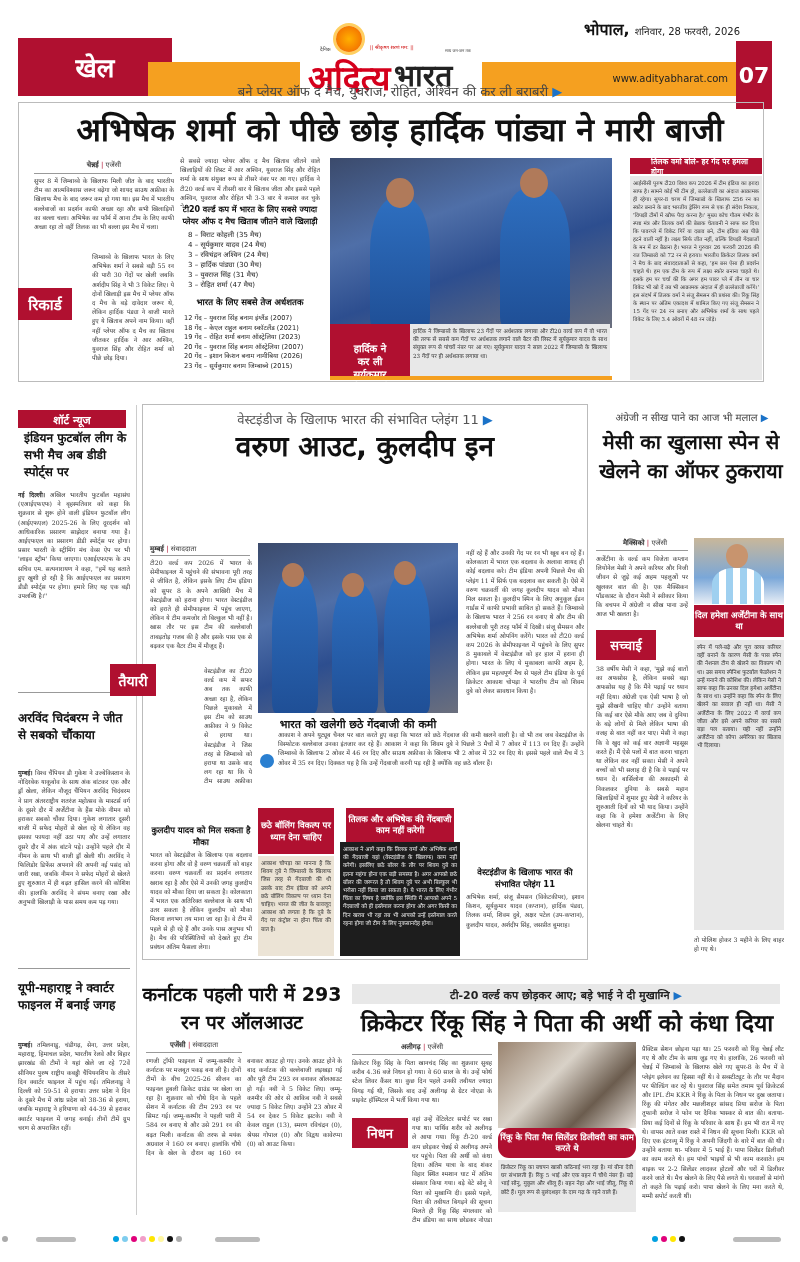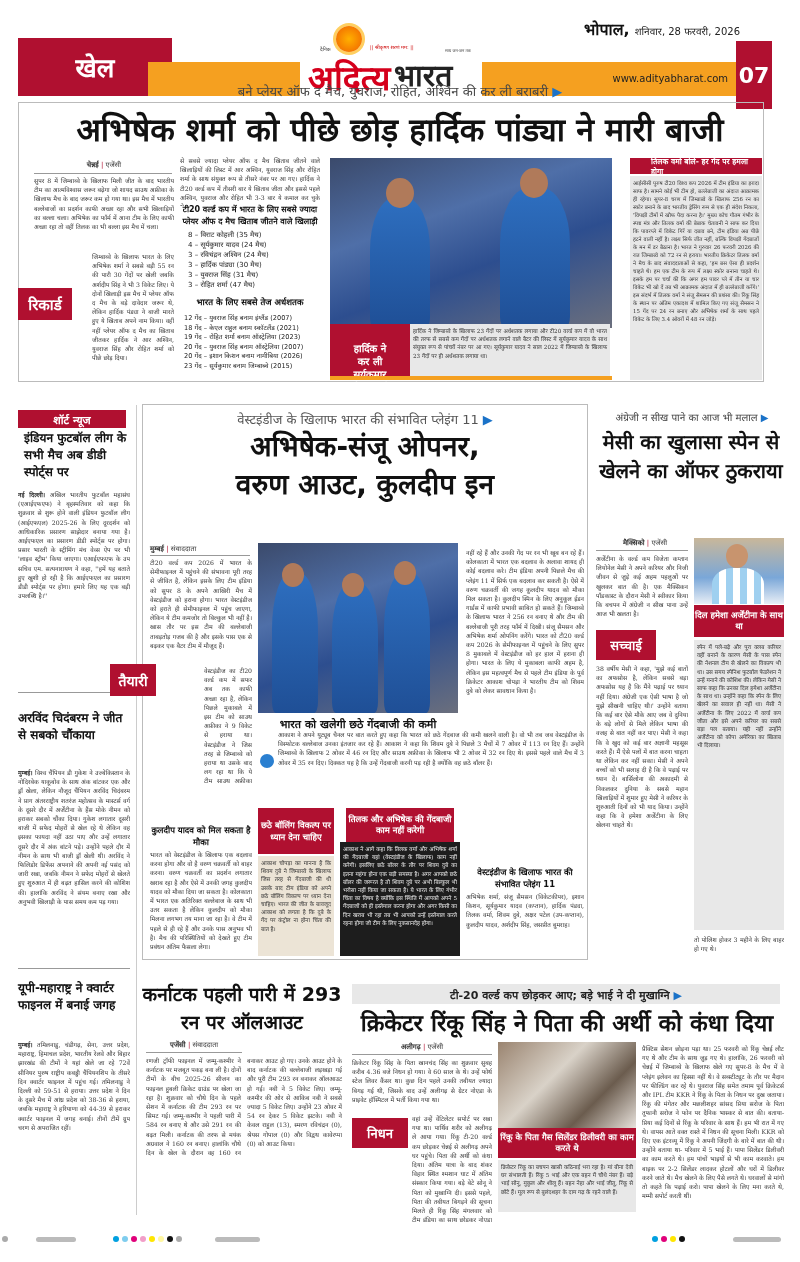--- a/index.html
+++ b/index.html
@@ -118,21 +118,20 @@
 <div class="abs txt" style="left:18px;top:1040px;width:112px;height:170px;overflow:hidden;">
   <b>मुम्बई।</b> <span>तमिलनाडु, चंडीगढ़, सेना, उत्तर प्रदेश, महाराष्ट्र, हिमाचल प्रदेश, भारतीय रेलवे और बिहार झारखंड की टीमों ने यहां खेले जा रहे 72वें सीनियर पुरुष राष्ट्रीय कबड्डी चैंपियनशिप के तीसरे दिन क्वार्टर फाइनल में पहुंच गई। तमिलनाडु ने दिल्ली को 59-51 से हराया। उत्तर प्रदेश ने दिन के दूसरे मैच में आंध्र प्रदेश को 38-36 से हराया, जबकि महाराष्ट्र ने हरियाणा को 44-39 से हराकर क्वार्टर फाइनल में जगह बनाई। तीनों टीमें ग्रुप चरण से अपराजित रहीं।</span>
 </div>
 <div class="abs" style="left:136px;top:405px;width:1px;height:810px;background:#ccc;"></div>
 
 <div class="abs" style="left:142px;top:404px;width:446px;height:556px;border:1px solid #bbb;"></div>
 <div class="abs kicker" style="left:150px;top:410px;width:430px;font-size:13px;color:#555;">
   <span>वेस्टइंडीज के खिलाफ भारत की संभावित प्लेइंग 11</span> <span class="arrow">▶</span>
 </div>
 <div class="abs hl" style="left:150px;top:428px;width:430px;text-align:center;font-size:28px;line-height:38px;">
-  <div>अभिषेक-संजू ओपनर,</div>
   <div>वरुण आउट, कुलदीप इन</div>
 </div>
 <div class="abs dateline" style="left:150px;top:544px;width:100px;text-align:left;">
   <b>मुम्बई</b> <span>|</span> <span style="color:#333">संवाददाता</span>
 </div>
 <div class="abs rule" style="left:150px;top:555px;width:100px;"></div>
 <div class="abs txt" style="left:150px;top:558px;width:102px;height:108px;overflow:hidden;">टी20 वर्ल्ड कप 2026 में भारत के सेमीफाइनल में पहुंचने की संभावना पूरी तरह से जीवित है, लेकिन इसके लिए टीम इंडिया को सुपर 8 के अपने आखिरी मैच में वेस्टइंडीज को हराना होगा। भारत वेस्टइंडीज को हराते ही सेमीफाइनल में पहुंच जाएगा, लेकिन ये टीम कमजोर तो बिल्कुल भी नहीं है। खास तौर पर इस टीम की बल्लेबाजी ताबड़तोड़ गजब की है और इसके पास एक से बढ़कर एक बैटर टीम में मौजूद हैं।</div>
 <div class="abs red" style="left:110px;top:664px;width:46px;height:32px;display:flex;align-items:center;justify-content:center;">
   <span class="hl" style="color:#fff;font-size:14px;">तैयारी</span>
 </div>
@@ -203,21 +202,21 @@
 <div class="abs dateline" style="left:352px;top:1042px;width:140px;">
   <b>अलीगढ़</b> <span>|</span> <span style="color:#333">एजेंसी</span>
 </div>
 <div class="abs rule" style="left:352px;top:1054px;width:140px;"></div>
 <div class="abs txt" style="left:352px;top:1058px;width:140px;height:56px;overflow:hidden;">क्रिकेटर रिंकू सिंह के पिता खानचंद सिंह का शुक्रवार सुबह करीब 4.36 बजे निधन हो गया। वे 60 साल के थे। उन्हें फोर्थ स्टेज लिवर कैंसर था। कुछ दिन पहले उनकी तबीयत ज्यादा बिगड़ गई थी, जिसके बाद उन्हें अलीगढ़ से ग्रेटर नोएडा के प्राइवेट हॉस्पिटल में भर्ती किया गया था।</div>
 <div class="abs red" style="left:352px;top:1118px;width:56px;height:30px;display:flex;align-items:center;justify-content:center;">
   <span class="hl" style="color:#fff;font-size:13px;">निधन</span>
 </div>
 <div class="abs txt" style="left:352px;top:1114px;width:140px;height:108px;overflow:hidden;padding-left:60px;">वहां उन्हें वेंटिलेटर सपोर्ट पर रखा गया था। पार्थिव शरीर को अलीगढ़ ले आया गया। रिंकू टी-20 वर्ल्ड कप छोड़कर चेन्नई से अलीगढ़ अपने घर पहुंचे। पिता की अर्थी को कंधा दिया। अंतिम यात्रा के बाद शंकर विहार स्थित श्मशान घाट में अंतिम संस्कार किया गया। बड़े बेटे सोनू ने पिता को मुखाग्नि दी। इससे पहले, पिता की तबीयत बिगड़ने की सूचना मिलते ही रिंकू सिंह मंगलवार को टीम इंडिया का साथ छोड़कर नोएडा पहुंचे थे। उन्हें टी-20 विश्वकप का</div>
 <div class="abs" style="left:498px;top:1042px;width:138px;height:86px;background:linear-gradient(135deg,#9a8470,#d9d2c8 40%,#6b5c4e 70%,#e8e2dc);"></div>
-<div class="abs red" style="left:498px;top:1128px;width:138px;height:30px;display:flex;align-items:center;justify-content:center;text-align:center;">
+<div class="abs red" style="left:498px;top:1128px;width:138px;height:30px;display:flex;align-items:center;justify-content:center;text-align:center;border-radius:11px;">
   <span class="hl" style="color:#fff;font-size:8.5px;line-height:11px;">रिंकू के पिता गैस सिलेंडर डिलीवरी का काम करते थे</span>
 </div>
 <div class="abs box-grey txt" style="left:498px;top:1160px;width:138px;height:52px;padding:3px;font-size:5.6px;line-height:8.2px;overflow:hidden;">क्रिकेटर रिंकू का बचपन खासी कठिनाई भरा रहा है। मां बीना देवी घर संभालती हैं। रिंकू 5 भाई और एक बहन में चौथे नंबर हैं। बड़े भाई सोनू, मुकुल और शीलू हैं। बहन नेहा और भाई जीतू, रिंकू से छोटे हैं। मूल रूप से बुलंदशहर के दाम गढ़ के रहने वाले हैं।</div>
 <div class="abs txt" style="left:642px;top:1044px;width:142px;height:174px;overflow:hidden;">प्रैक्टिस सेशन छोड़ना पड़ा था। 25 फरवरी को रिंकू चेन्नई लौट गए थे और टीम के साथ जुड़ गए थे। हालांकि, 26 फरवरी को चेन्नई में जिम्बाब्वे के खिलाफ खेले गए सुपर-8 के मैच में वे प्लेइंग इलेवन का हिस्सा नहीं थे। वे सब्स्टीट्यूट के तौर पर मैदान पर फील्डिंग कर रहे थे। युवराज सिंह समेत तमाम पूर्व क्रिकेटर्स और IPL टीम KKR ने रिंकू के पिता के निधन पर दुख जताया। रिंकू की मंगेतर और मछलीशहर सांसद प्रिया सरोज के पिता तूफानी सरोज ने फोन पर दैनिक भास्कर से बात की। बताया- प्रिया कई दिनों से रिंकू के परिवार के साथ हैं। हम भी रात में गए थे। वापस आते वक्त रास्ते में निधन की सूचना मिली। KKR को दिए एक इंटरव्यू में रिंकू ने अपनी जिंदगी के बारे में बात की थी। उन्होंने बताया था- परिवार में 5 भाई हैं। पापा सिलेंडर डिलीवरी का काम करते थे। हम पांचों भाइयों से भी काम करवाते। हम बाइक पर 2-2 सिलेंडर लादकर होटलों और घरों में डिलीवर करने जाते थे। मैच खेलने के लिए पैसे लगते थे। घरवालों से मांगो तो कहते कि पढ़ाई करो। पापा खेलने के लिए मना करते थे, मम्मी सपोर्ट करती थीं।</div>
 
 <div class="abs" style="left:0;top:1236px;width:800px;height:20px;">
   <div class="reg" style="left:2px;top:0;background:#aaa"></div>
   <div class="bar" style="left:36px;top:1px;width:40px"></div>
   <div id="swatches-a">
       <div class="reg" style="left: 113px; top: 0px; background: rgb(0, 160, 224);"></div>

